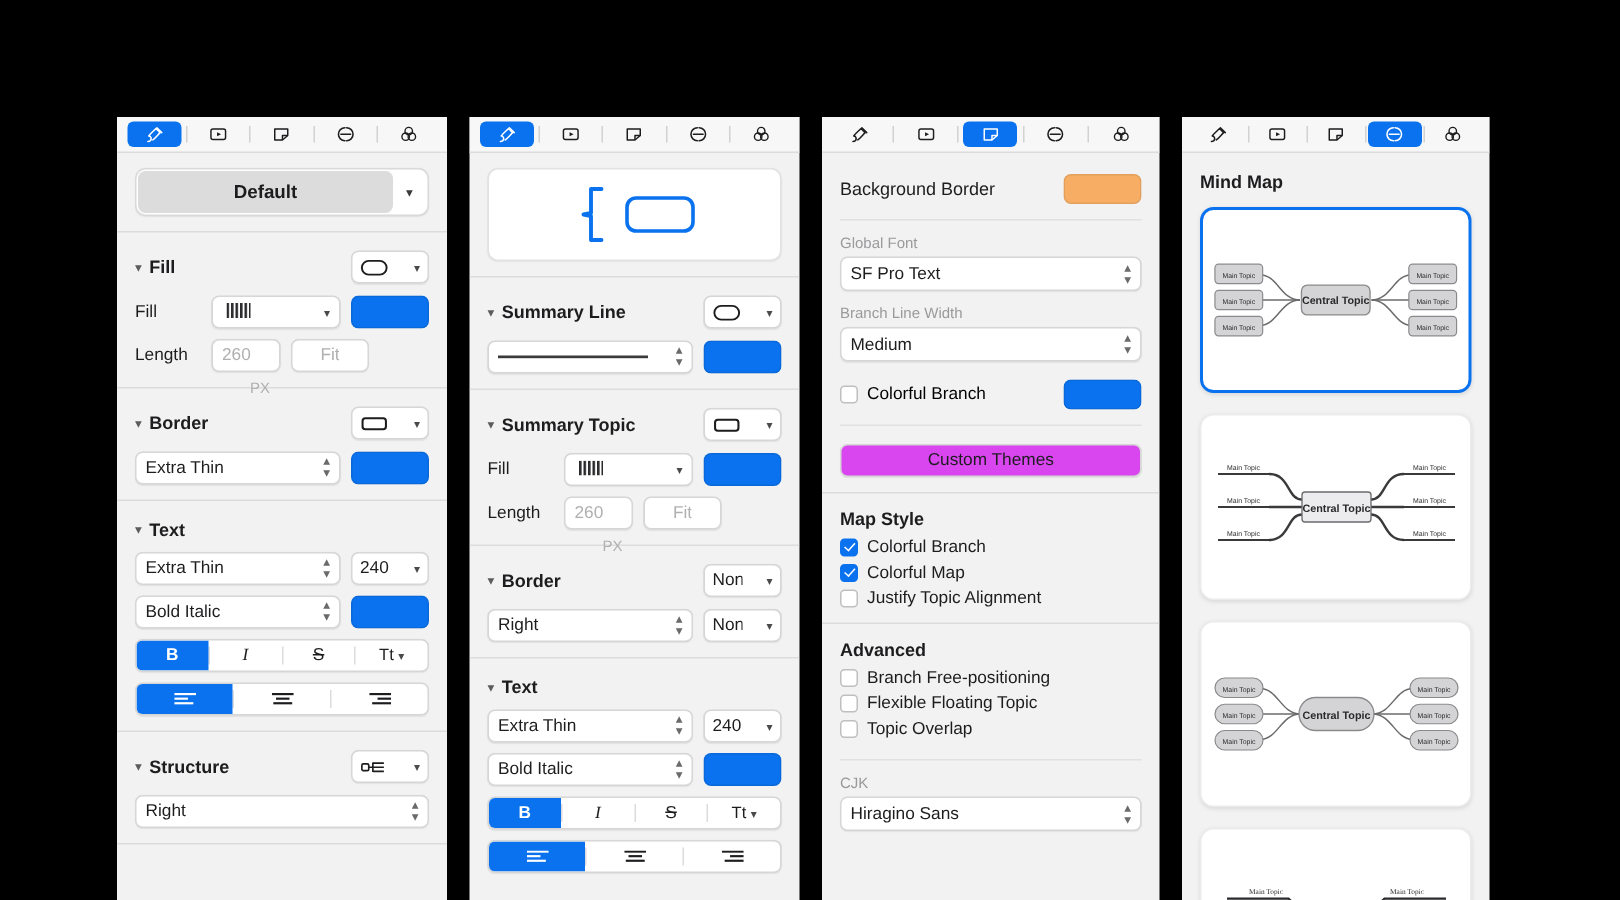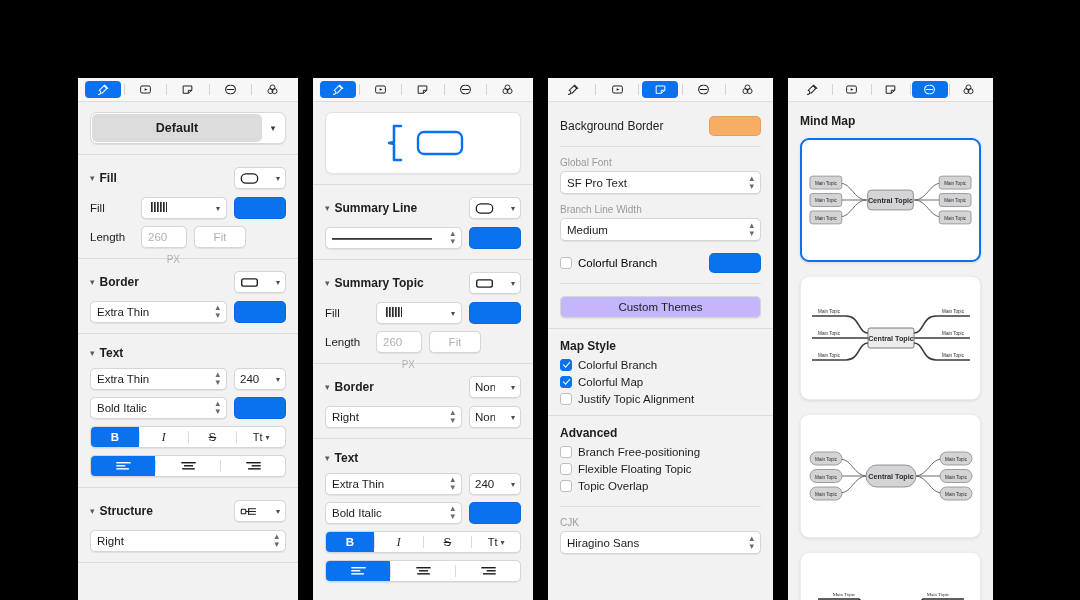--- a/index.html
+++ b/index.html
@@ -154,21 +154,21 @@
   }
   .cbox.checked { background:#0a72ee; border-color:#0a72ee; }
   .cbox.checked::after {
     content:""; width:3.2px; height:6.4px;
     border:solid #fff; border-width:0 1.6px 1.6px 0;
     transform: rotate(42deg) translate(-0.2px,-0.8px);
   }
   .checkrow .cl { font-size:11.5px; color:#1d1d1f; }
 
   .btn-wide {
-    width:100%; height:22px; background:#c4b5fd; border:1px solid #d6d6d6;
+    width:100%; height:22px; background:#d946ef; border:1px solid #d6d6d6;
     border-radius:5px; display:flex; align-items:center; justify-content:center;
     font-size:11.5px; color:#1d1d1f; margin: 12px 0 2px 0;
     box-shadow: 0 0.5px 0.8px rgba(0,0,0,.07);
   }
   .grouphead { font-size:12px; font-weight:bold; color:#1d1d1f; margin: 4px 0 6px 0; }
 
   
   .panel-title { font-size:12px; font-weight:bold; color:#1d1d1f; margin:12px 0 10px 0; }
   .thumb {
     background:#ffffff; border-radius:9px; height:124px; margin-bottom:14px;

